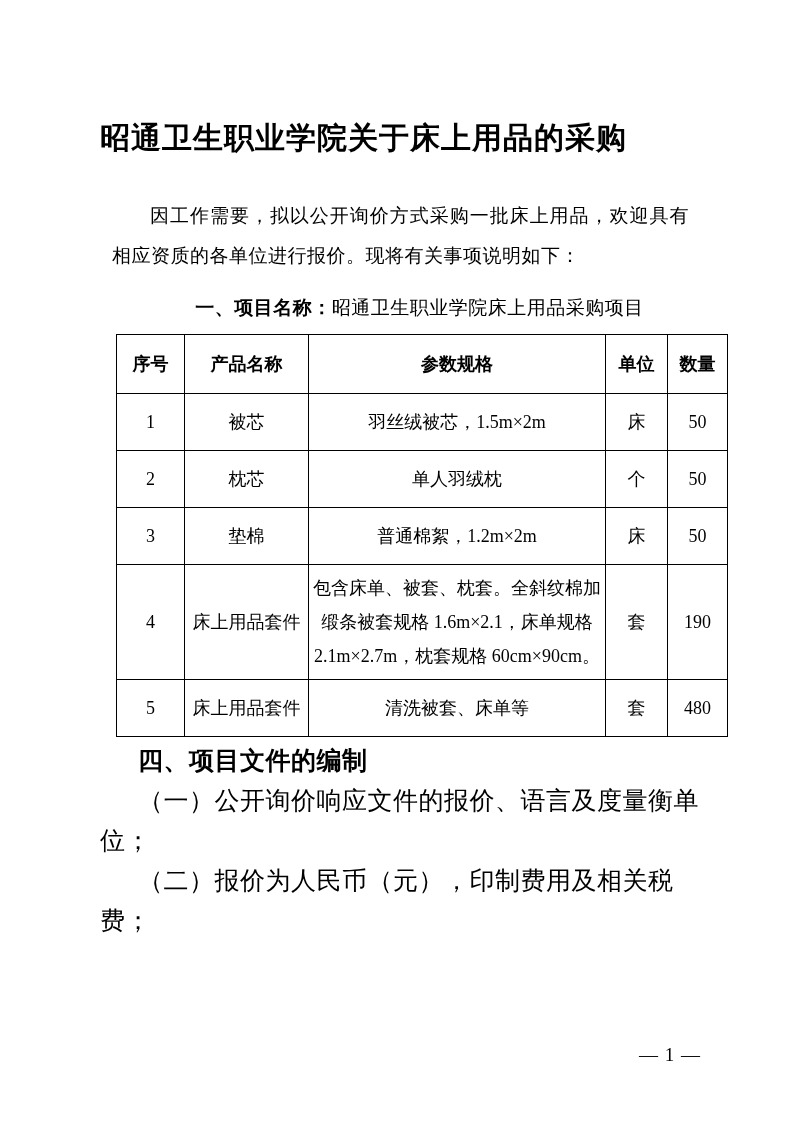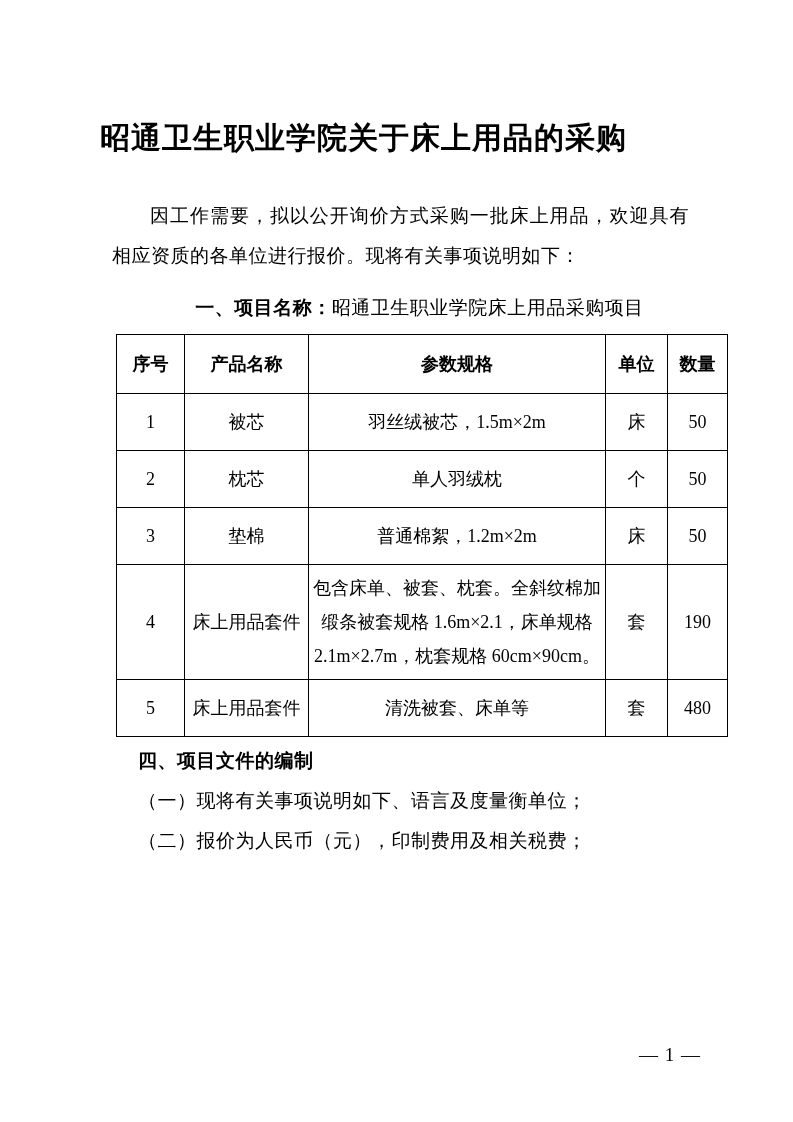--- a/index.html
+++ b/index.html
@@ -82,21 +82,21 @@
     text-align: left;
     padding: 8px 14px;
     line-height: 36px;
   }
   col.c1 { width: 68px; }
   col.c2 { width: 124px; }
   col.c3 { width: 297px; }
   col.c4 { width: 62px; }
   col.c5 { width: 60px; }
   .after-table {
-    font-size: 19px;
+    font-size: 25px;
     line-height: 40px;
     margin: 0;
     text-indent: 38px;
     letter-spacing: 0.5px;
   }
   .bold {
     font-weight: bold;
   }
   .page-number {
     position: absolute;
@@ -175,17 +175,17 @@
           <td>床上用品套件</td>
           <td>清洗被套、床单等</td>
           <td>套</td>
           <td>480</td>
         </tr>
       </tbody>
     </table>
   </div>
 
   <p class="after-table bold">四、项目文件的编制</p>
-  <p class="after-table">（一）现将有关事项说明如下、语言及度量衡单位；</p>
+  <p class="after-table">（一）公开询价响应文件的报价、语言及度量衡单位；</p>
   <p class="after-table">（二）报价为人民币（元），印制费用及相关税费；</p>
 
   <div class="page-number">— 1 —</div>
 </div>
 
 </body></html>

